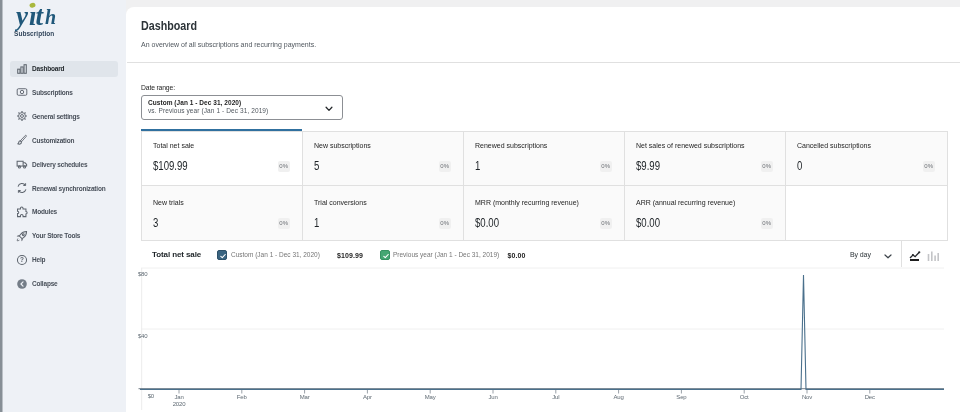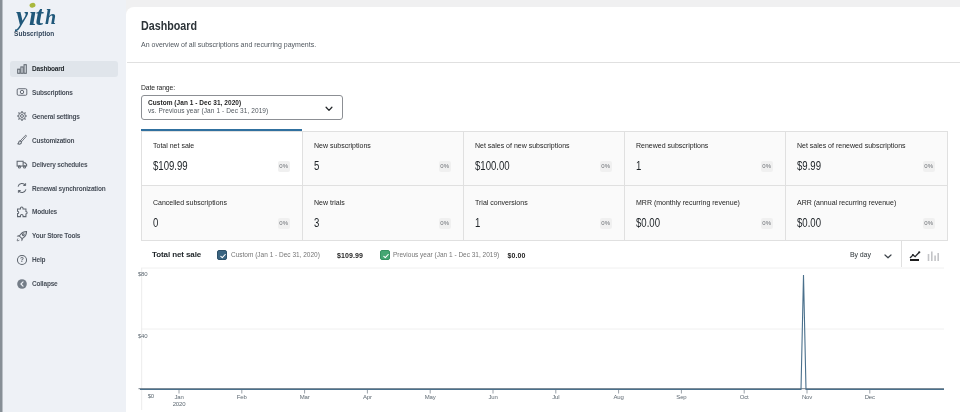--- a/index.html
+++ b/index.html
@@ -204,25 +204,20 @@
   <div id="bluebar"></div>
   <div id="cards">
     <div class="card sel">
         <div class="cl">Total net sale</div>
         <div class="cv">$109.99</div>
         <div class="cb">0%</div>
       </div>
     <div class="card">
         <div class="cl">New subscriptions</div>
         <div class="cv">5</div>
-        <div class="cb">0%</div>
-      </div>
-    <div class="card">
-        <div class="cl">Net sales of new subscriptions</div>
-        <div class="cv">$100.00</div>
         <div class="cb">0%</div>
       </div>
     <div class="card">
         <div class="cl">Renewed subscriptions</div>
         <div class="cv">1</div>
         <div class="cb">0%</div>
       </div>
     <div class="card">
         <div class="cl">Net sales of renewed subscriptions</div>
         <div class="cv">$9.99</div>

